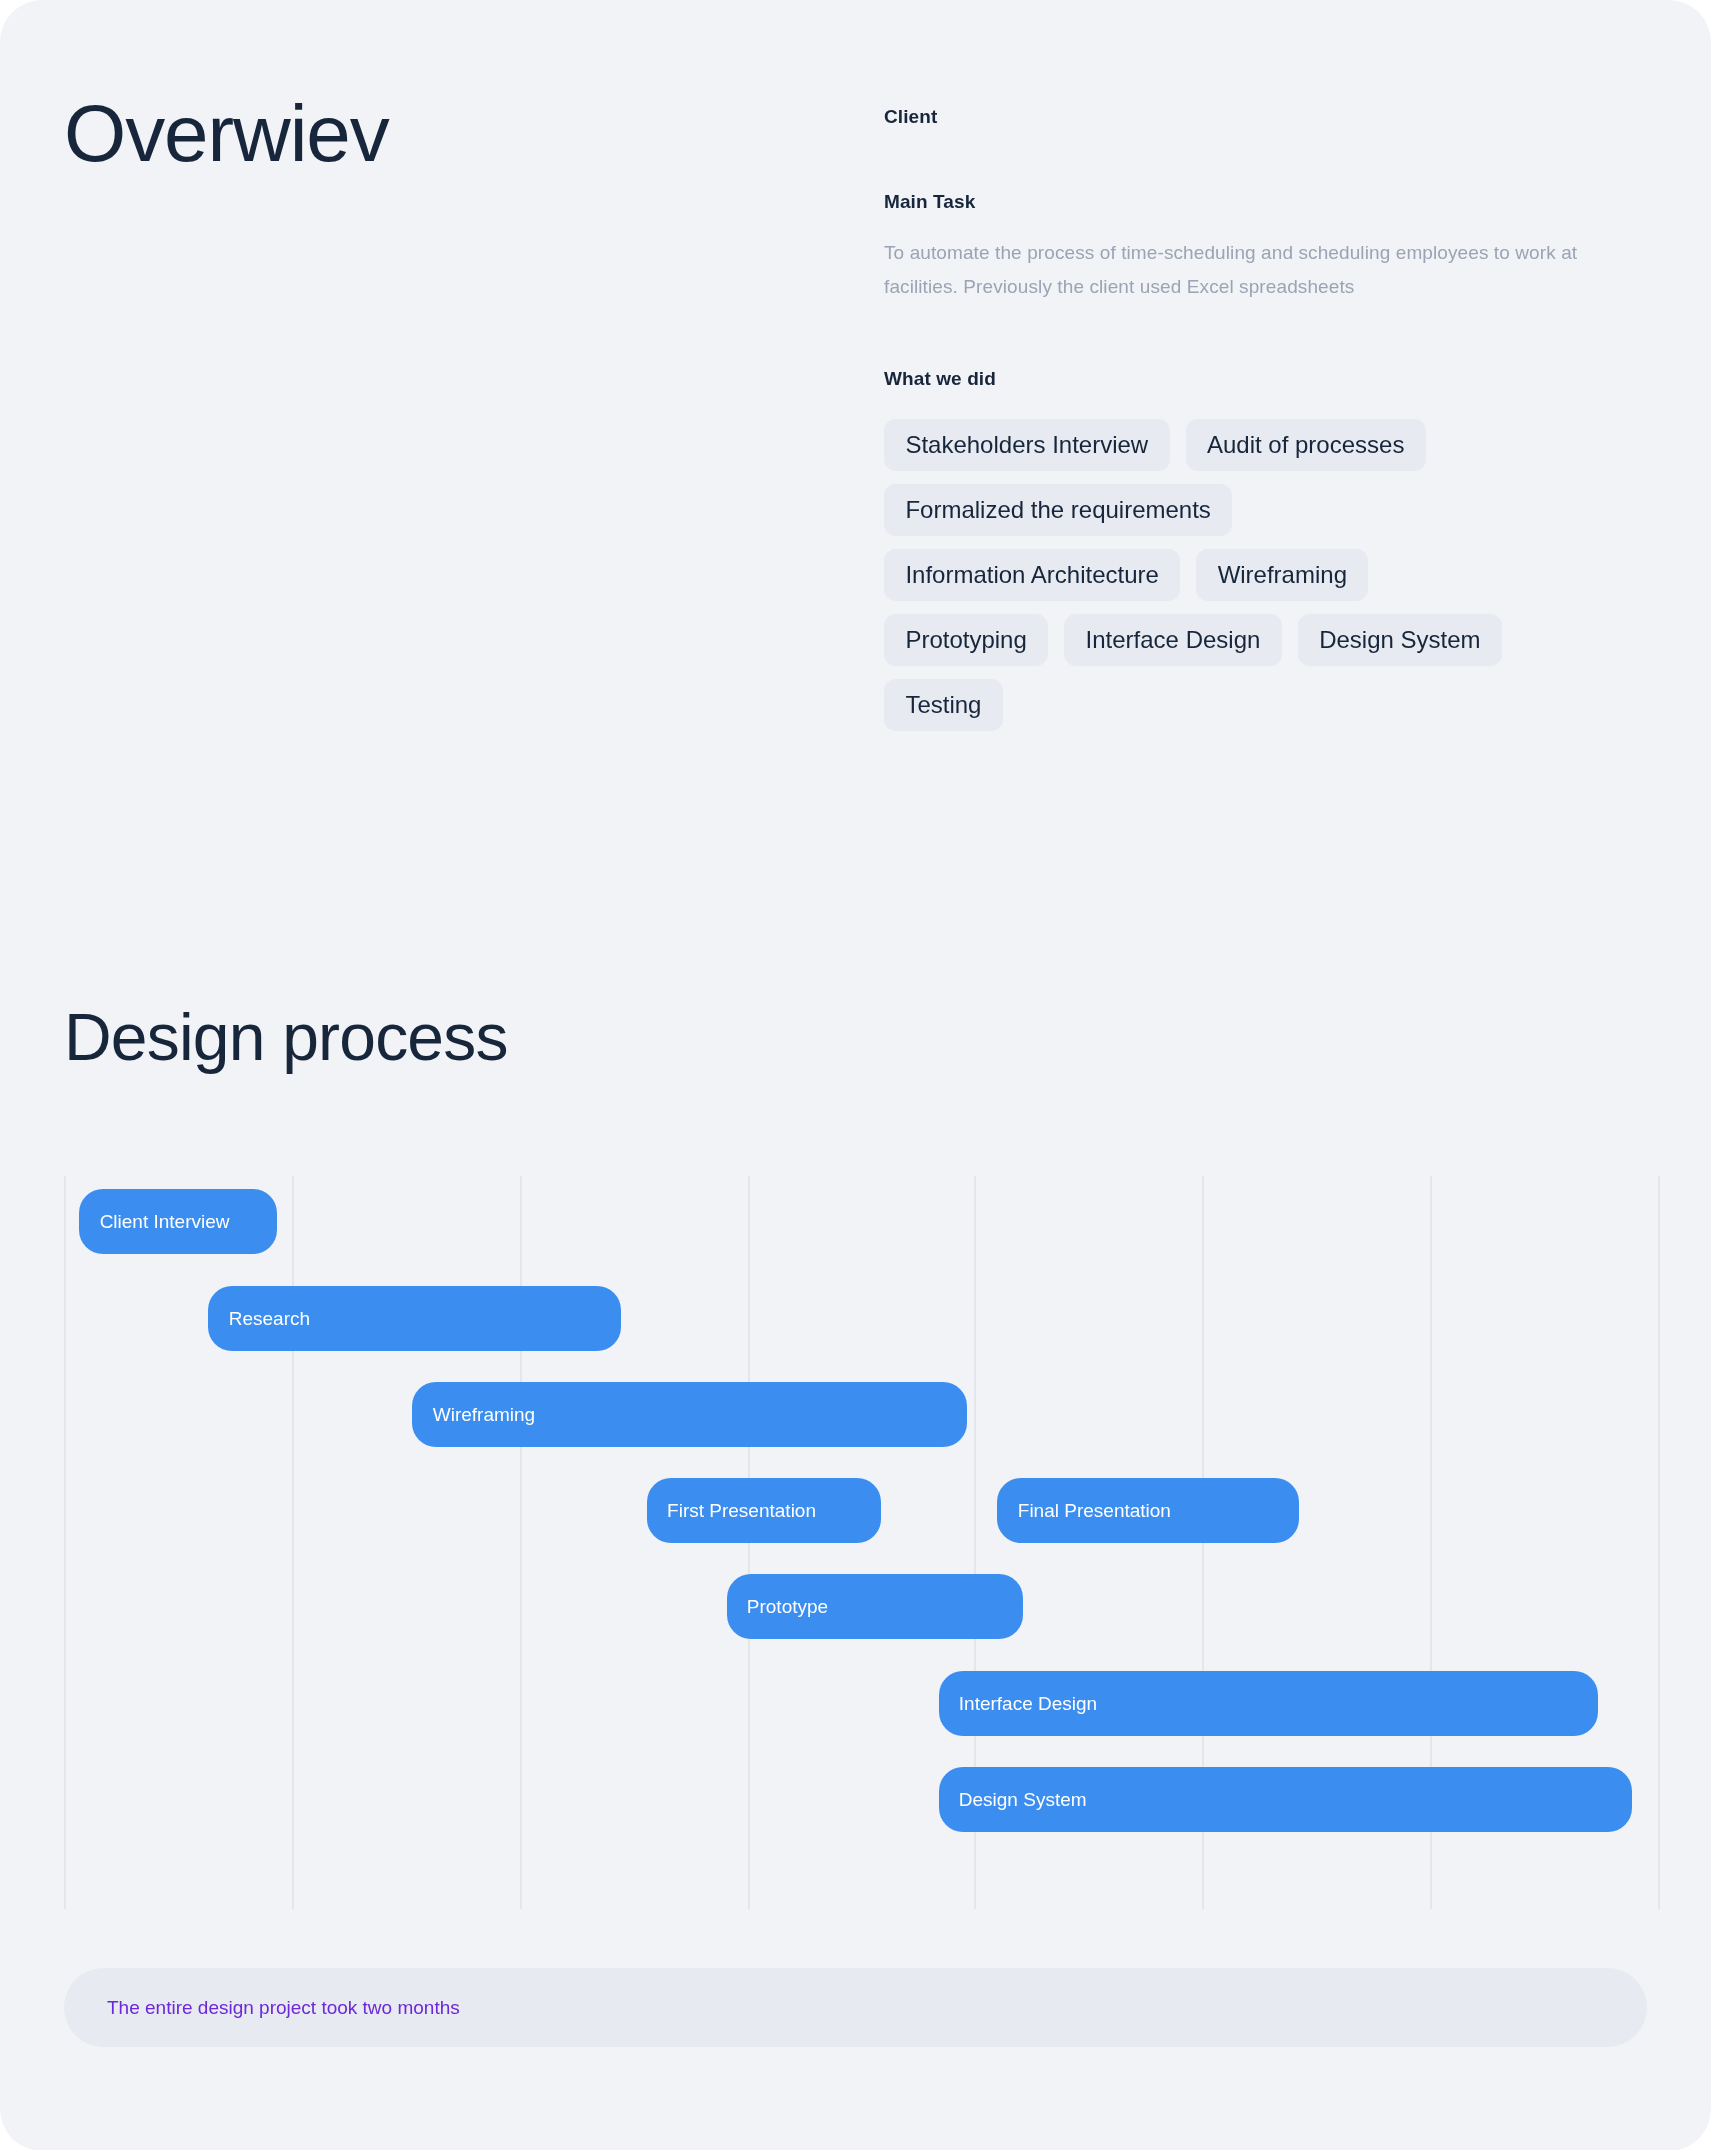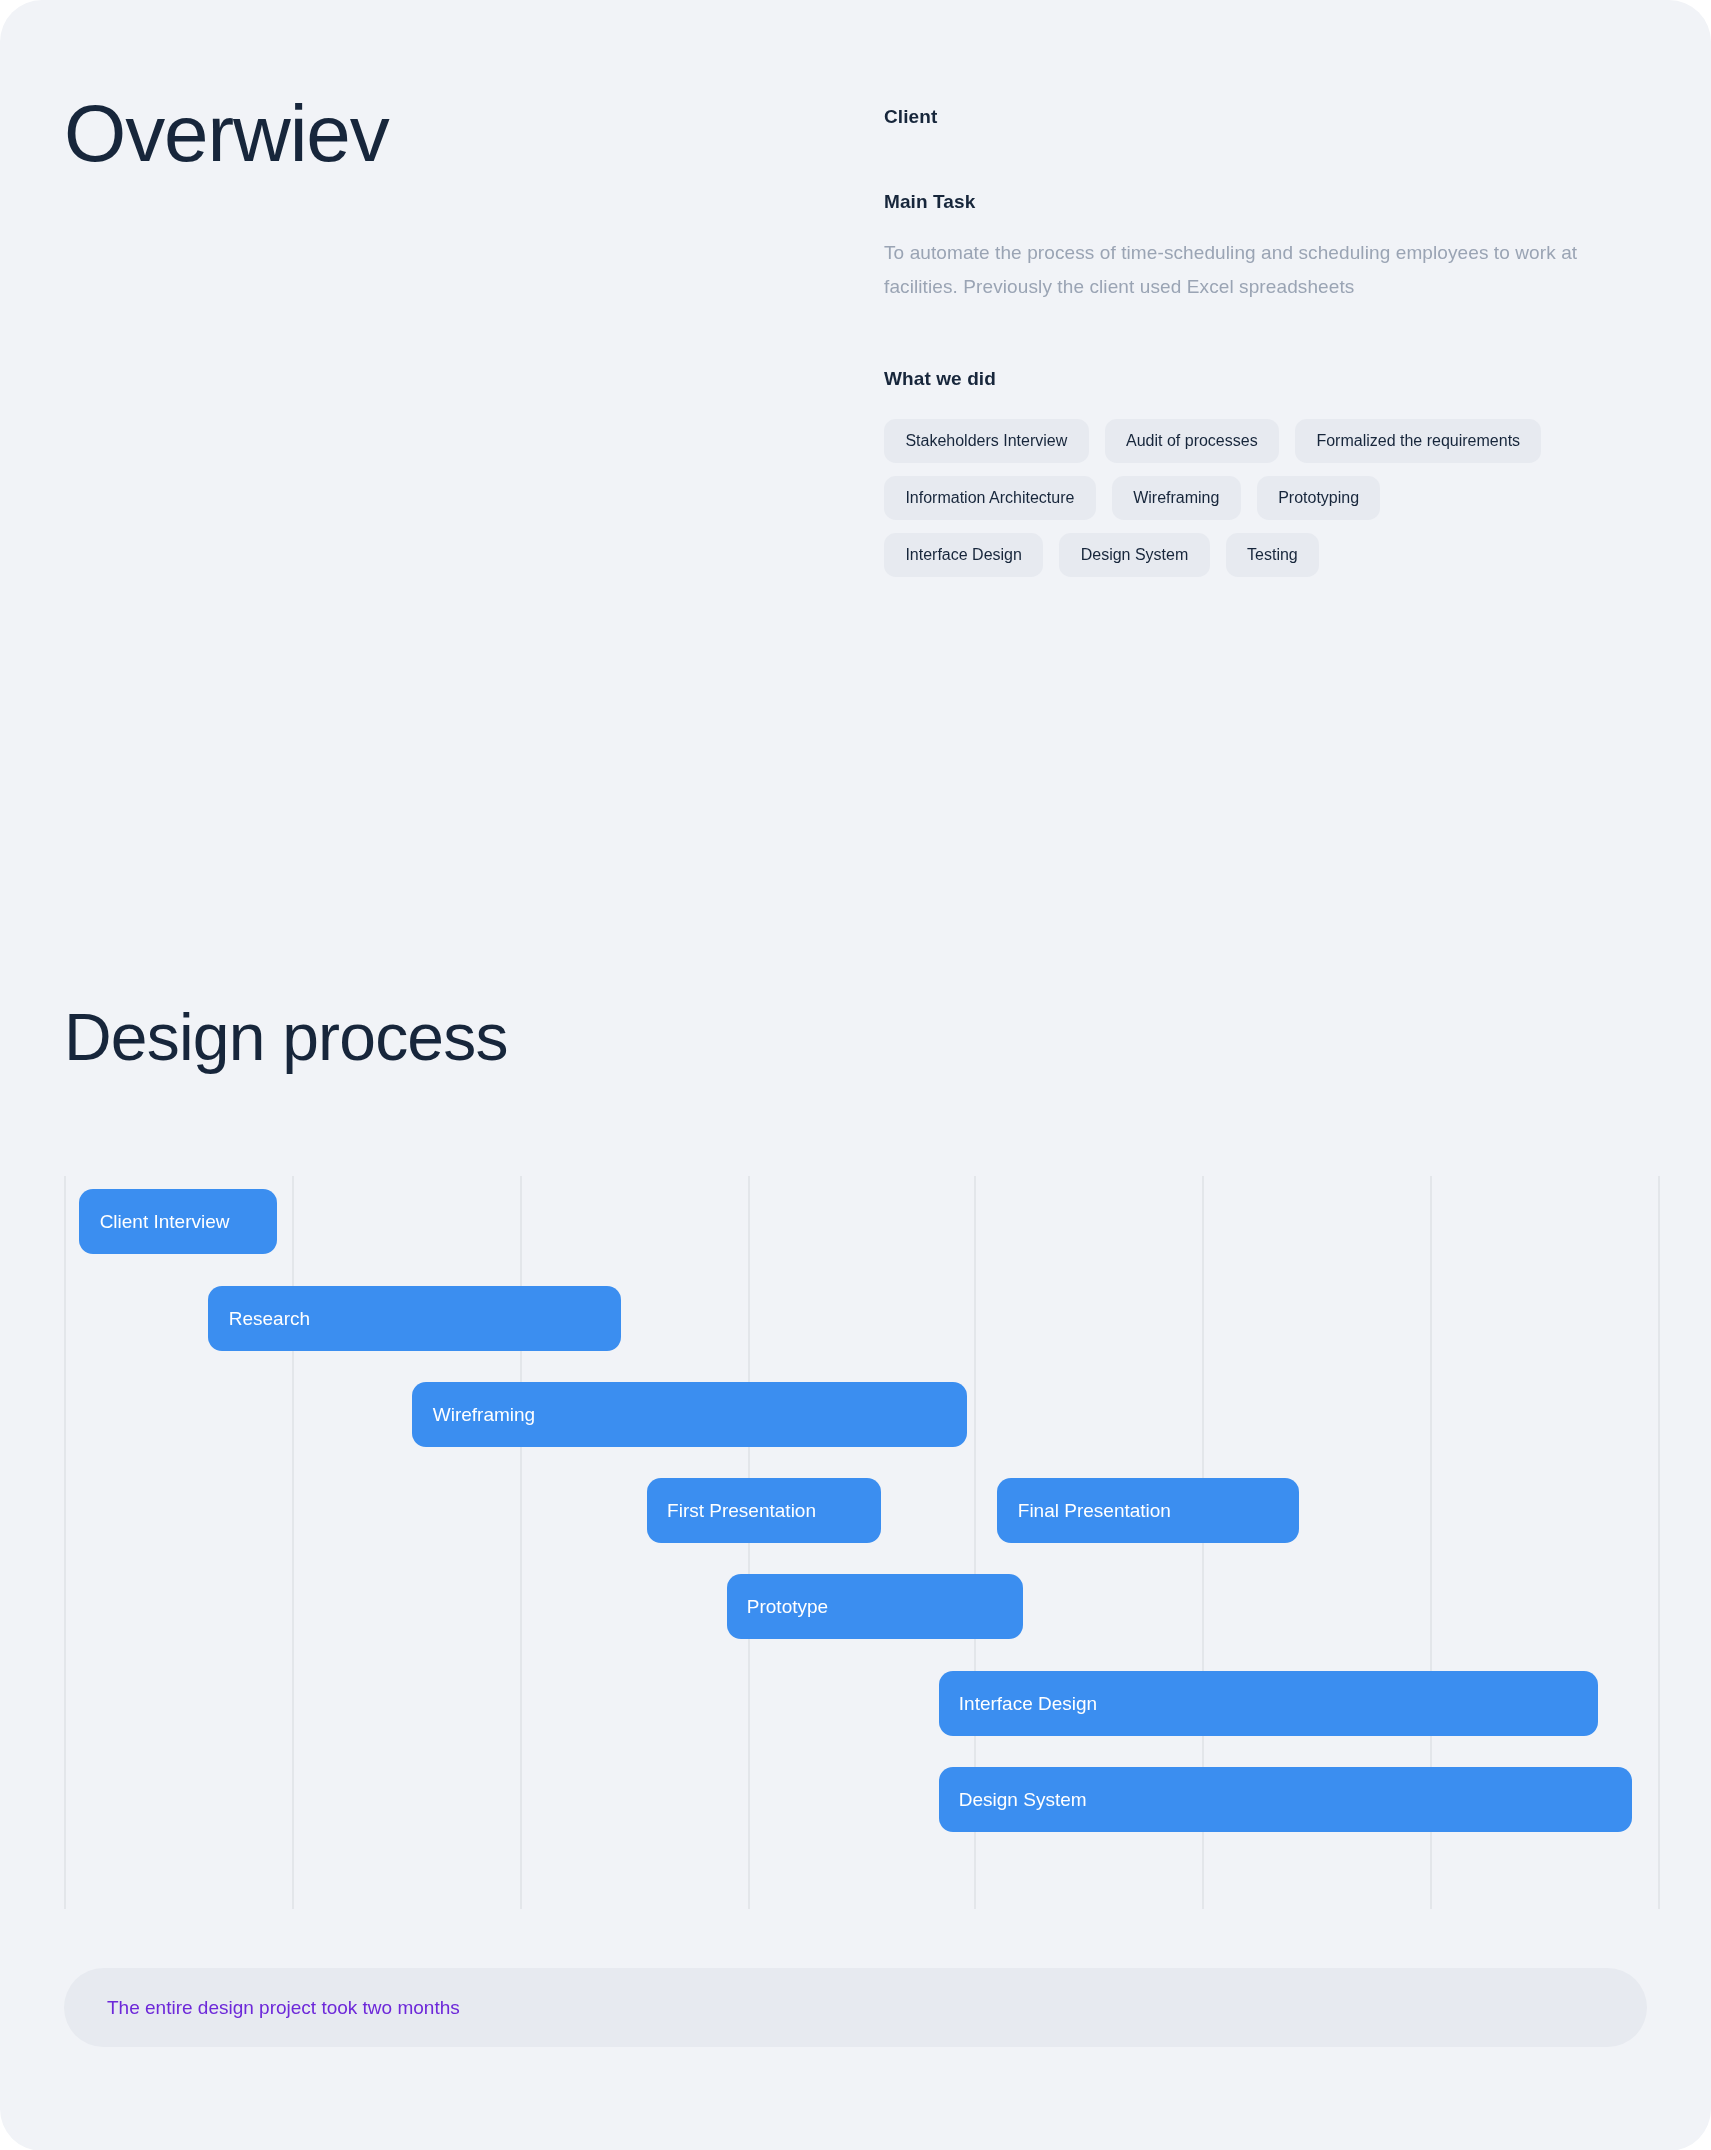--- a/index.html
+++ b/index.html
@@ -63,21 +63,21 @@
     margin-top: 29px;
     display: flex;
     flex-wrap: wrap;
     width: 658px;
     gap: 13px 16px;
   }
   .chip {
     background: #e7eaf0;
     border-radius: 11.8px;
     padding: 14px 21.4px;
-    font-size: 16px;
+    font-size: 24px;
     color: #17263b;
     white-space: nowrap;
     line-height: 1;
   }
 
   
   .process-title {
     position: absolute;
     left: 64px;
     top: 1004px;
@@ -110,21 +110,21 @@
   }
   .bars {
     position: absolute;
     left: 0; top: 0;
     width: 100%; height: 100%;
   }
   .bar {
     position: absolute;
     height: 65px;
     background: #3b8ef0;
-    border-radius: 14px;
+    border-radius: 24px;
     display: flex;
     align-items: center;
     padding-left: 20.3px;
   }
   .bar-label {
     color: #ffffff;
     font-size: 19px;
     line-height: 1;
     white-space: nowrap;
   }

